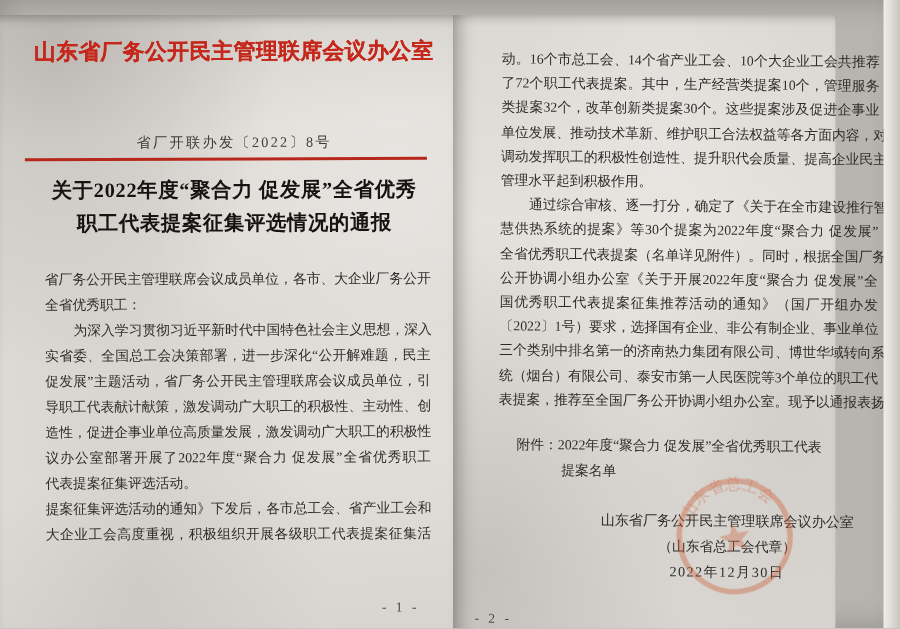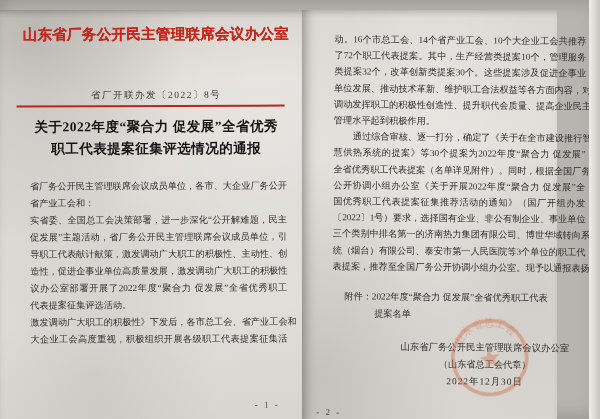--- a/index.html
+++ b/index.html
@@ -88,28 +88,29 @@
     <div class="content tilt-l">
       <div class="header">山东省厂务公开民主管理联席会议办公室</div>
       <div class="docno">省厂开联办发〔2022〕8号</div>
       <div class="redline"></div>
       <div class="title">
         <div>关于2022年度“聚合力 促发展”全省优秀</div>
         <div>职工代表提案征集评选情况的通报</div>
       </div>
       <div class="body body1">
         <div class="ln">省厂务公开民主管理联席会议成员单位，各市、大企业厂务公开</div>
-        <div class="ln short">省产业工会和：</div>
+        <div class="ln short">全省优秀职工：</div>
+        <div class="ln indent">为深入学习贯彻习近平新时代中国特色社会主义思想，深入</div>
         <div class="ln">实省委、全国总工会决策部署，进一步深化“公开解难题，民主</div>
         <div class="ln">促发展”主题活动，省厂务公开民主管理联席会议成员单位，引</div>
         <div class="ln">导职工代表献计献策，激发调动广大职工的积极性、主动性、创</div>
         <div class="ln">造性，促进企事业单位高质量发展，激发调动广大职工的积极性</div>
         <div class="ln">议办公室部署开展了2022年度“聚合力 促发展”全省优秀职工</div>
         <div class="ln short">代表提案征集评选活动。</div>
-        <div class="ln">激发调动广大职工的积极性》下发后，各市总工会、省产业工会和</div>
+        <div class="ln">提案征集评选活动的通知》下发后，各市总工会、省产业工会和</div>
         <div class="ln">大企业工会高度重视，积极组织开展各级职工代表提案征集活</div>
       </div>
       <div class="pagenum pn1">- 1 -</div>
     </div>
   </div>
 
   <div class="page page-right">
     <div class="content tilt-r">
       <div class="body body2">
         <div class="ln">动。16个市总工会、14个省产业工会、10个大企业工会共推荐</div>

